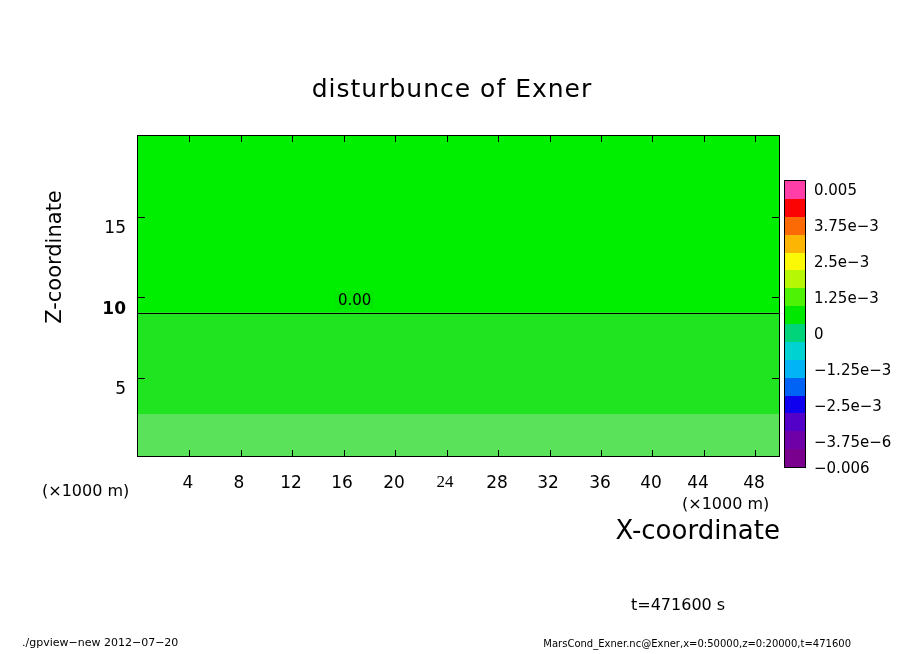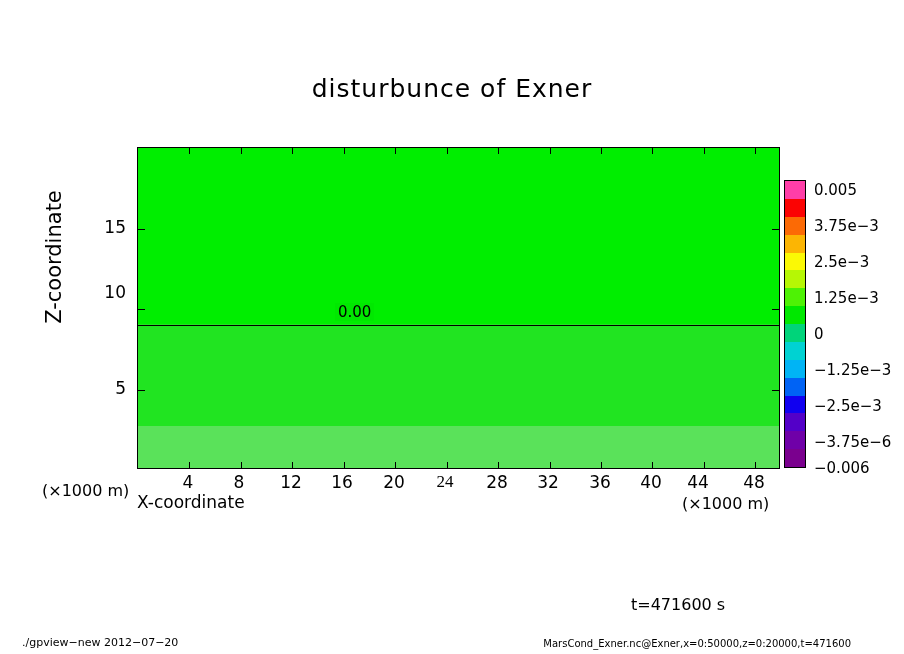--- a/index.html
+++ b/index.html
@@ -28,21 +28,21 @@
     width: 904px;
     text-align: center;
     font-size: 25px;
     letter-spacing: 1px;
     font-family: "DejaVu Sans", sans-serif;
   }
   
   .plot-frame {
     position: absolute;
     left: 137px;
-    top: 147px;
+    top: 135px;
     width: 643px;
     height: 322px;
     border: 1.5px solid #000;
     box-sizing: border-box;
     overflow: hidden;
     background: #0f172a;
   }
   .band {
     position: absolute;
     left: 0;
@@ -110,24 +110,24 @@
     top: 245px;
     width: 200px;
     text-align: center;
     font-size: 21px;
     transform: rotate(-90deg);
     font-family: "DejaVu Sans", sans-serif;
   }
   .xlabel {
     position: absolute;
     left: 137px;
-    top: 492px;
+    top: 515px;
     width: 643px;
-    text-align: left;
-    font-size: 17px;
+    text-align: right;
+    font-size: 26px;
     font-family: "DejaVu Sans", sans-serif;
   }
   .unit-left {
     position: absolute;
     left: 42px;
     top: 481px;
     font-size: 16px;
     font-family: "DejaVu Sans", sans-serif;
   }
   .unit-right {
@@ -250,21 +250,21 @@
   <div class="xticklabel" style="left:394px;">20</div>
   <div class="xticklabel" style="left:445px;font-family:Liberation Serif, serif;">24</div>
   <div class="xticklabel" style="left:497px;">28</div>
   <div class="xticklabel" style="left:548px;">32</div>
   <div class="xticklabel" style="left:600px;">36</div>
   <div class="xticklabel" style="left:651px;">40</div>
   <div class="xticklabel" style="left:698px;">44</div>
   <div class="xticklabel" style="left:754px;">48</div>
 
   <div class="yticklabel" style="top:388px;">5</div>
-  <div class="yticklabel" style="top:292px;">10</div>
+  <div class="yticklabel" style="top:308px;font-weight:bold;">10</div>
   <div class="yticklabel" style="top:227px;">15</div>
 
   <div class="ylabel">Z-coordinate</div>
   <div class="xlabel">X-coordinate</div>
   <div class="unit-left">(×1000 m)</div>
   <div class="unit-right">(×1000 m)</div>
 
   <div class="colorbar">
     <div class="cb-cell" style="background:#ff3ea8"></div>
     <div class="cb-cell" style="background:#fb0303"></div>

